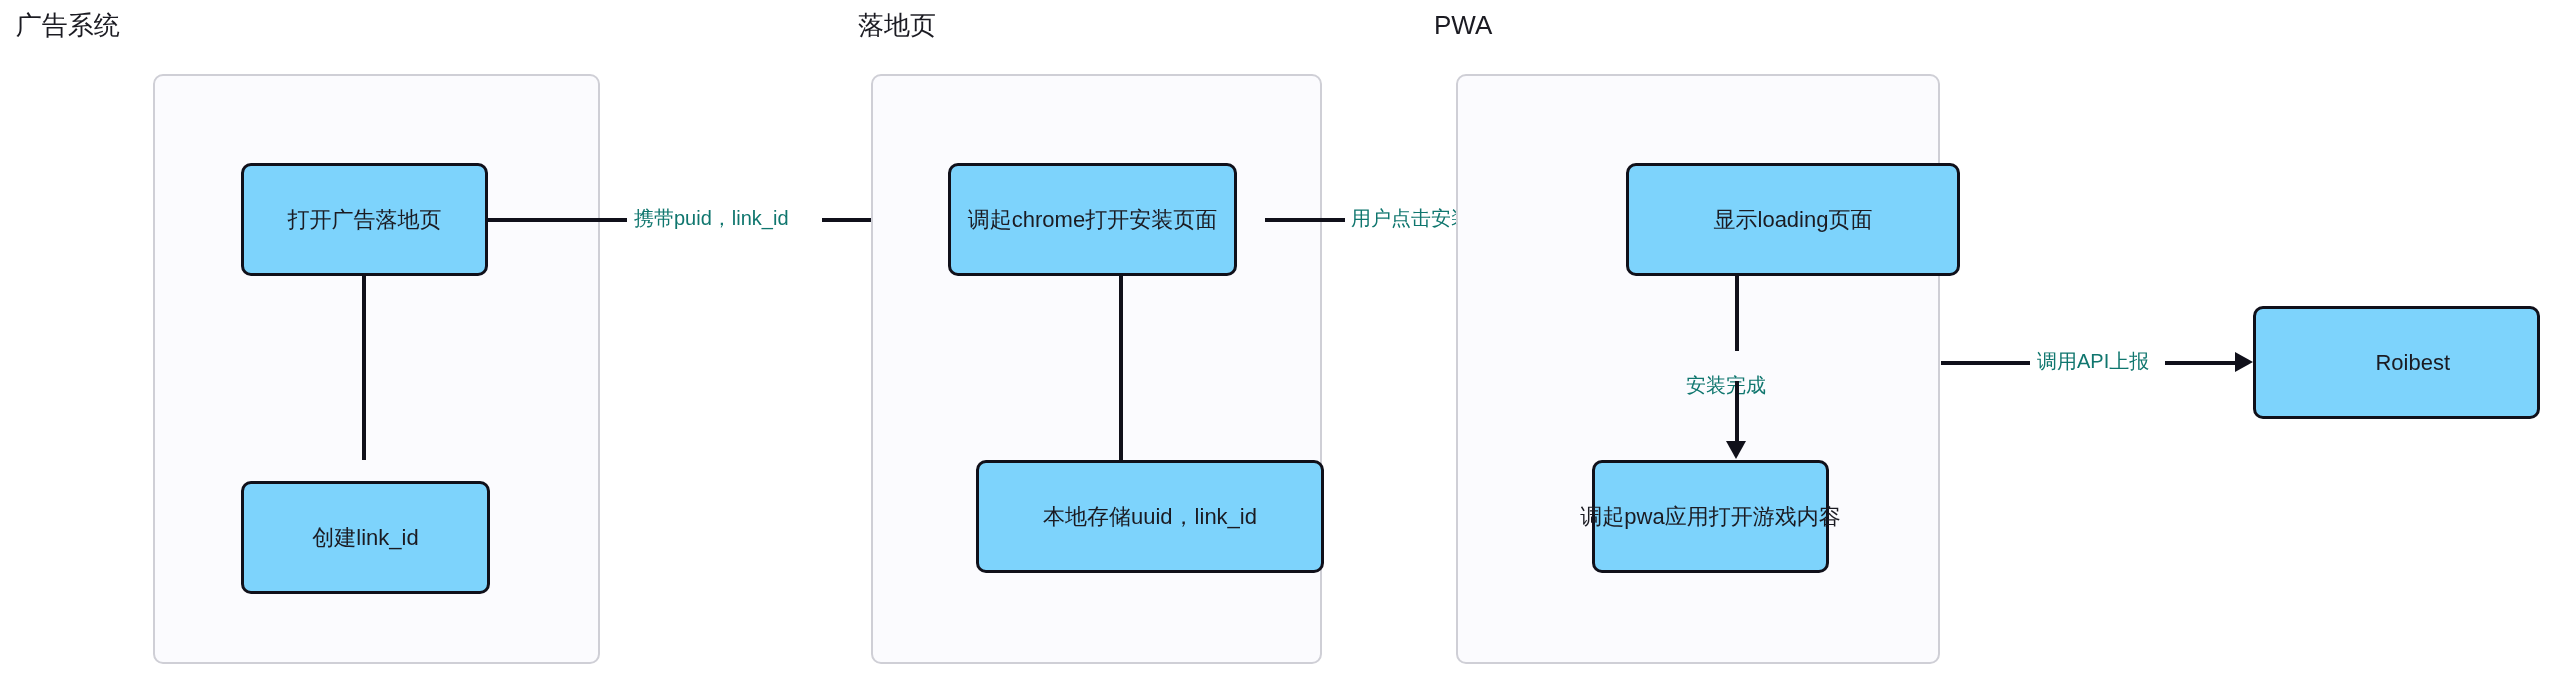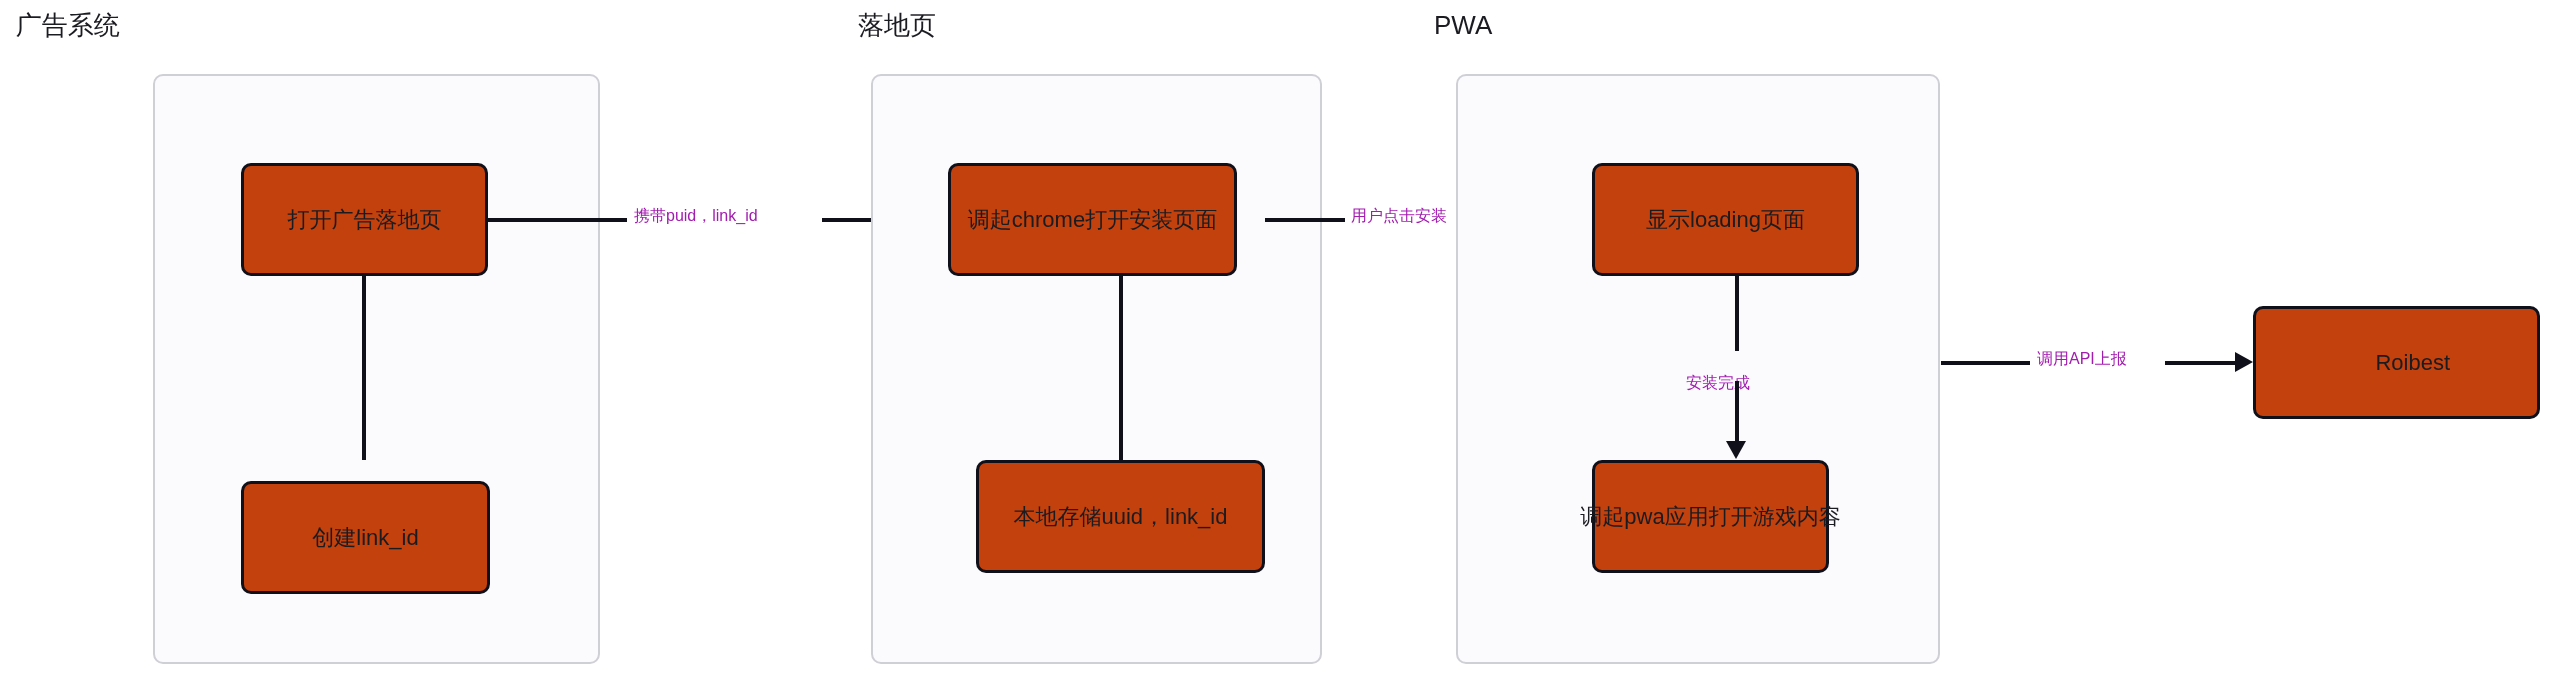--- a/index.html
+++ b/index.html
@@ -27,38 +27,38 @@
   }
   .group-label {
     position: absolute;
     font-size: 26px;
     color: #1b1b22;
     line-height: 1;
     white-space: nowrap;
   }
   .node {
     position: absolute;
-    background: #c2410c;
+    background: #7dd3fc;
     border: 3.6px solid #10101a;
     border-radius: 10px;
     box-sizing: border-box;
     display: flex;
     align-items: center;
     justify-content: center;
     text-align: center;
     font-size: 22px;
     color: #1b1b22;
     padding: 0 11.5px;
     line-height: 1.25;
     white-space: nowrap;
   }
   .edge-label {
     position: absolute;
-    font-size: 16px;
-    color: #a21caf;
+    font-size: 20px;
+    color: #0f766e;
     line-height: 1;
     white-space: nowrap;
     background: transparent;
   }
   .hline {
     position: absolute;
     height: 3.6px;
     background: #10101a;
   }
   .vline {
@@ -100,31 +100,31 @@
   <div class="hline" style="left:822px; top:218px; width:136px;"></div>
   <div class="arrow-right" style="left:958px; top:209px;"></div>
 
   <div class="group-label" style="left:858px; top:11.5px;">落地页</div>
   <div class="group-box" style="left:871px; top:74px; width:451px; height:590px;"></div>
 
   <div class="node" style="left:948px; top:163px; width:289px; height:113px;text-align:center;">调起chrome打开安装页面</div>
 
   <div class="vline" style="left:1119px; top:276px; height:184px;"></div>
 
-  <div class="node" style="left:976px; top:460px; width:289px; height:113px;">本地存储uuid，link_id</div>
+  <div class="node" style="left:976px; top:460px; width:348px; height:113px;">本地存储uuid，link_id</div>
 
   <div class="hline" style="left:1265px; top:218px; width:80px;"></div>
   <div class="edge-label" style="left:1351px; top:208px;">用户点击安装</div>
   <div class="hline" style="left:1478px; top:218px; width:93px;"></div>
   <div class="arrow-right" style="left:1571px; top:209px;"></div>
 
   <div class="group-label" style="left:1434px; top:11.5px;">PWA</div>
   <div class="group-box" style="left:1456px; top:74px; width:484px; height:590px;"></div>
 
-  <div class="node" style="left:1592px; top:163px; width:267px; height:113px;">显示loading页面</div>
+  <div class="node" style="left:1626px; top:163px; width:334px; height:113px;">显示loading页面</div>
 
   <div class="vline" style="left:1735px; top:276px; height:75px;"></div>
   <div class="edge-label" style="left:1686px; top:354px;margin-top:21px;">安装完成</div>
   <div class="vline" style="left:1735px; top:381px; height:60px;"></div>
   <div class="arrow-down" style="left:1726px; top:441px;"></div>
 
   <div class="node" style="left:1592px; top:460px; width:237px; height:113px;">调起pwa应用打开游戏内容</div>
 
   <div class="hline" style="left:1941px; top:361px; width:89px;"></div>
   <div class="edge-label" style="left:2037px; top:351px;">调用API上报</div>

